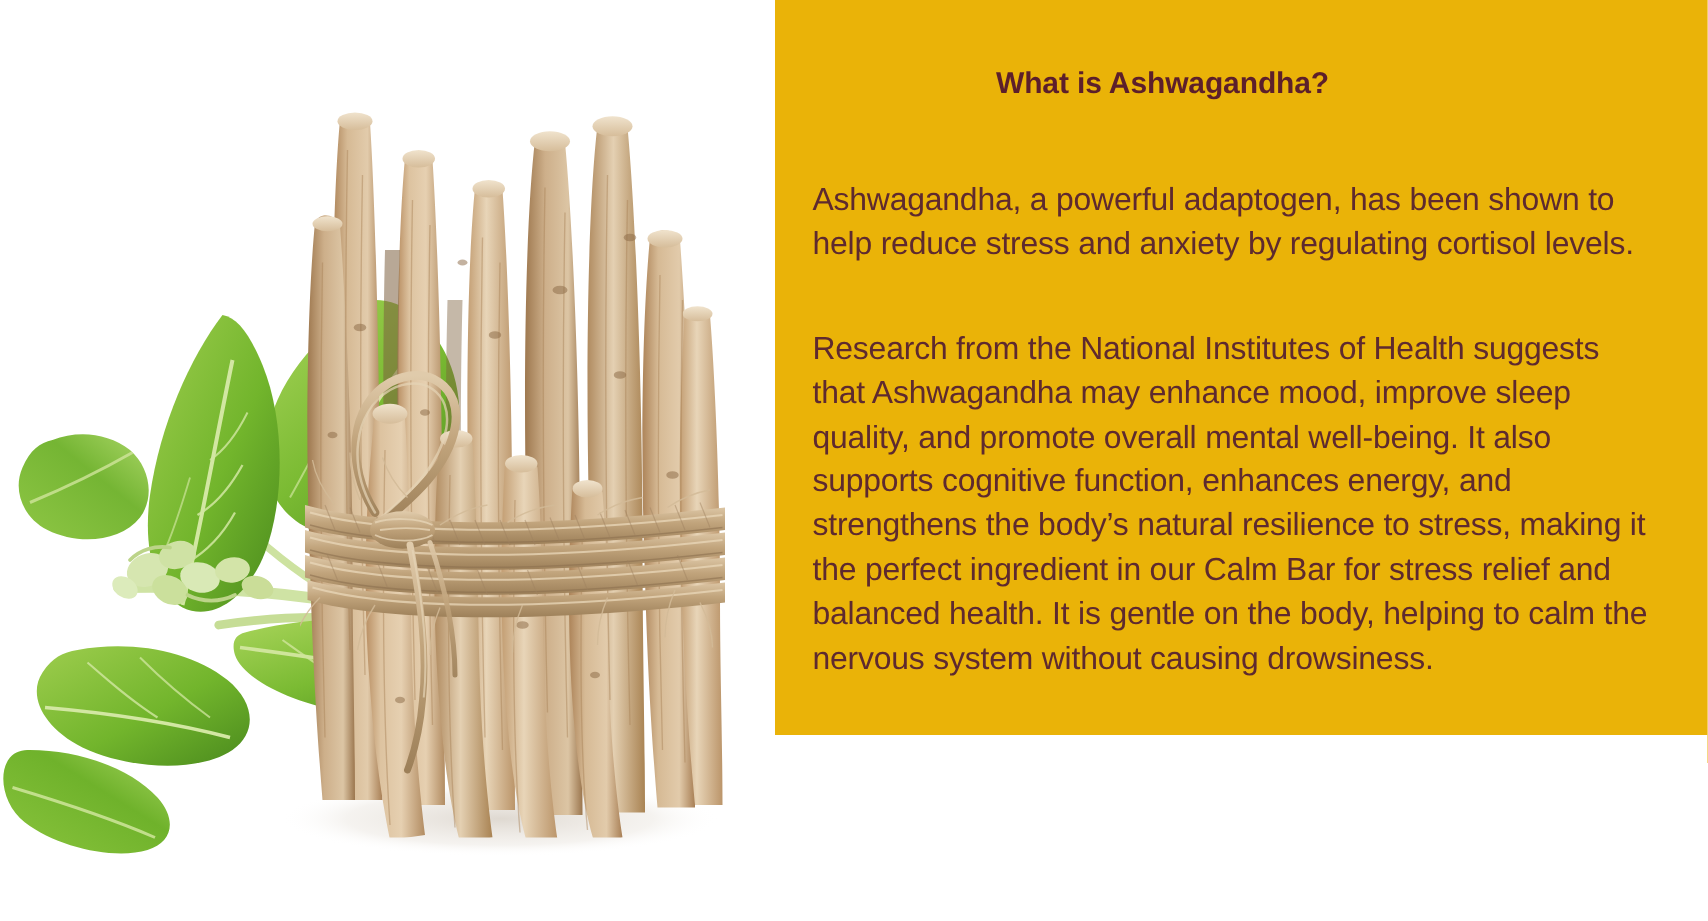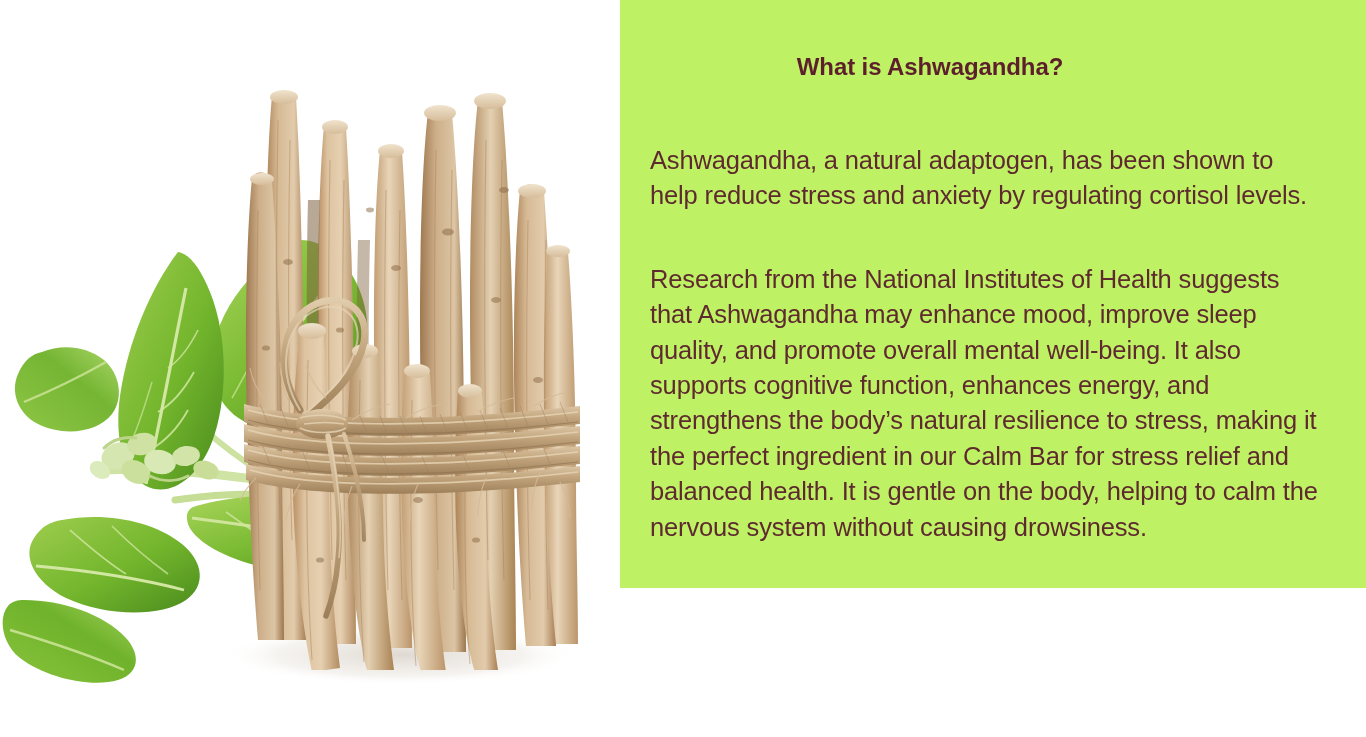--- a/index.html
+++ b/index.html
@@ -10,21 +10,21 @@
     width: 1366px;
     height: 737px;
     background: #ffffff;
     font-family: "Liberation Sans", sans-serif;
     overflow: hidden;
   }
   #page {
     position: relative;
     width: 1366px;
     height: 588px;
-    background: #bef264;
+    background: #eab308;
   }
 
   
   #illustration {
     position: absolute;
     left: 0;
     top: 0;
     width: 620px;
     height: 737px;
     background: #ffffff;
@@ -412,18 +412,18 @@
         </g>
       </g>
     </svg>
   </div>
 
   <div id="text-column">
 
     <h1 id="heading">What is Ashwagandha?</h1>
 
     <div id="body-copy">
-      <p class="para">Ashwagandha, a natural adaptogen, has been shown to help reduce stress and anxiety by regulating cortisol levels.</p>
+      <p class="para">Ashwagandha, a powerful adaptogen, has been shown to help reduce stress and anxiety by regulating cortisol levels.</p>
       <p class="para">Research from the National Institutes of Health suggests that Ashwagandha may enhance mood, improve sleep quality, and promote overall mental well-being. It also supports cognitive function, enhances energy, and strengthens the body’s natural resilience to stress, making it the perfect ingredient in our Calm Bar for stress relief and balanced health. It is gentle on the body, helping to calm the nervous system without causing drowsiness.</p>
     </div>
   </div>
 
 </div>
 
 </body></html>

